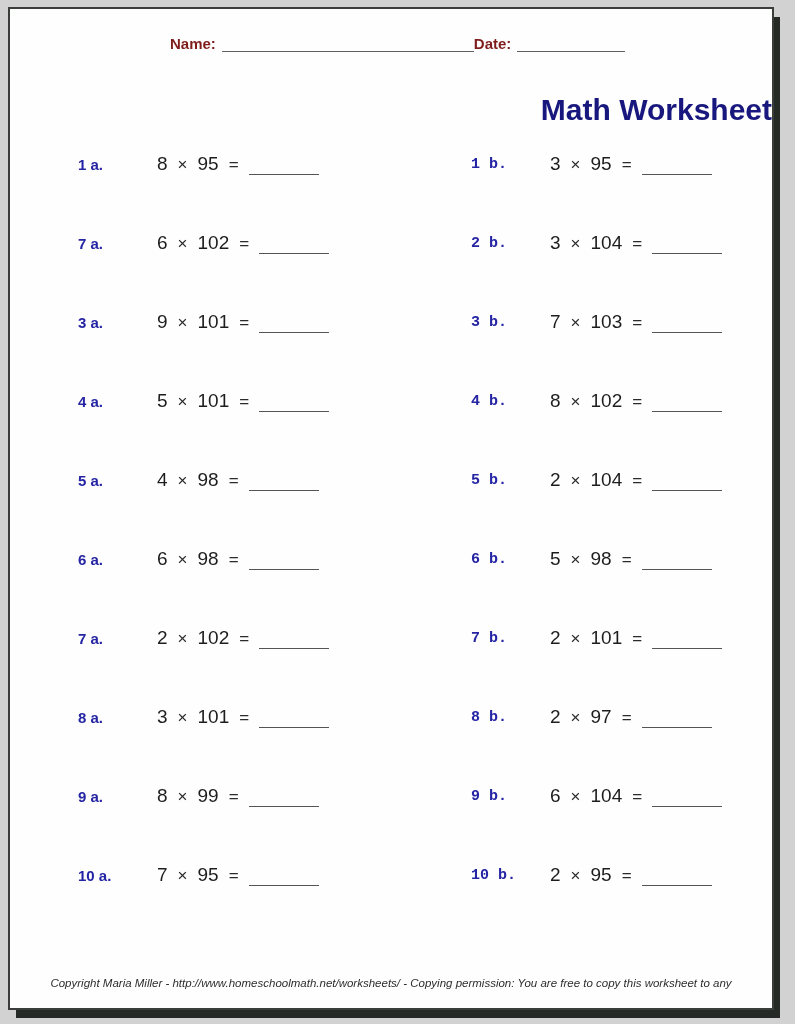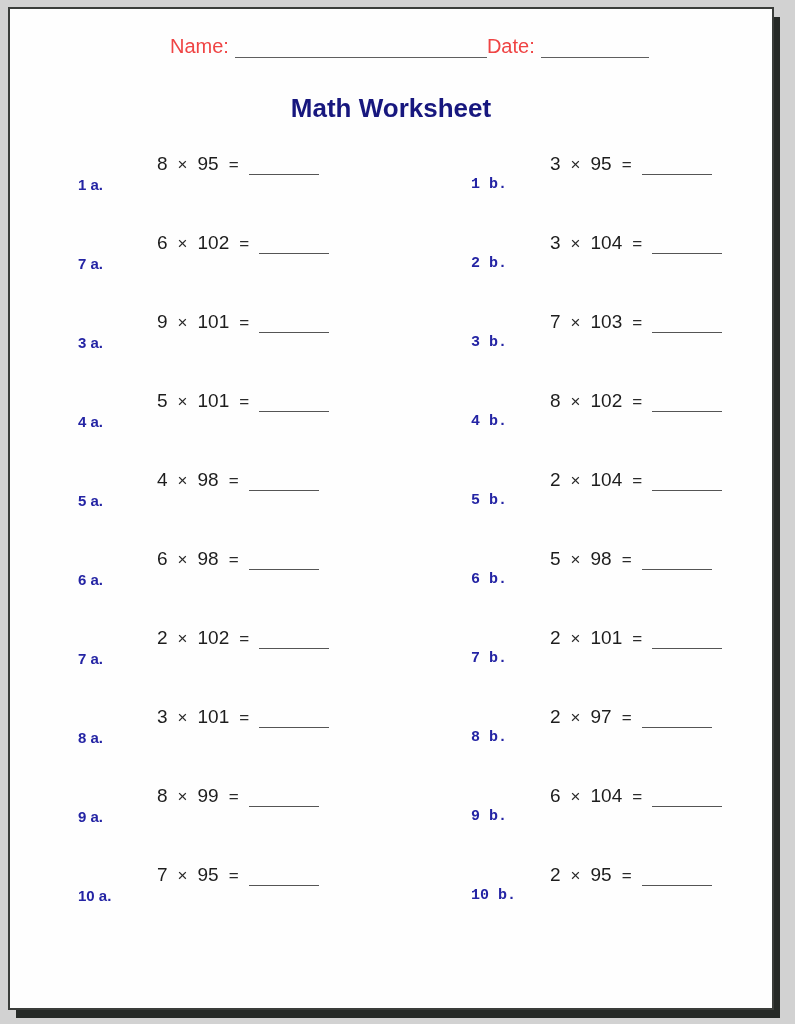--- a/index.html
+++ b/index.html
@@ -18,49 +18,48 @@
     border:2px solid #3a3d3a;
     box-shadow:7px 9px 0 -1px #262a27;
   }
   
   .head-row {
     position:absolute;
     left:160px; top:26px;
     display:flex; align-items:flex-end;
     white-space:nowrap;
   }
-  .head-label { font-weight:normal; font-size:20px; color:#ef4444; }
+  .head-label { font-weight:bold; font-size:15px; color:#7f1d1d; }
   .blank { display:inline-block; border-bottom:1.5px solid #5f5f5f; height:15px; }
   .name-blank { width:252px; margin-left:6px; }
   .date-blank { width:108px; margin-left:6px; }
   .date-group { display:flex; align-items:flex-end; }
   
   .title {
     position:absolute; top:84px; left:0; width:100%;
-    text-align:center;
-    font-size:26px; font-weight:bold; color:#17177e;
+    text-align:right;
+    font-size:30px; font-weight:bold; color:#17177e;
   }
   
   .problems {
     position:absolute; top:144px; left:0;
     width:100%;
     display:grid;
     grid-template-columns:1fr 1fr;
     grid-auto-rows:79px;
   }
   .problem {
     display:flex; align-items:flex-start;
   }
   .problem .plabel {
     width:56px;
     margin-left:68px;
     font-size:15px; font-weight:bold; color:#2424a4;
     padding-top:3px;
     white-space:nowrap;
-    margin-top:20px;
   }
   .problem.col-b .plabel { margin-left:80px;font-family:Liberation Mono, monospace; }
   .expr {
     display:flex; align-items:flex-end;
     font-size:19px; color:#1d1d1d;
     margin-left:18px;
     white-space:nowrap;
   }
   .expr span { margin:0 5px; }
   .expr .op { font-size:17px; color:#2a2a2a; }
@@ -308,15 +307,16 @@
       <span>2</span>
       <span class="op">×</span>
       <span>95</span>
       <span class="eq">=</span>
       <span class="blank answer-blank"></span>
     </span>
   </div>
 </div>
 
   <div class="footer">
+    <div>Copyright Maria Miller - http://www.homeschoolmath.net/worksheets/ - Copying permission: You are free to copy this worksheet to any</div>
   </div>
 
 </div>
 
 </body></html>

